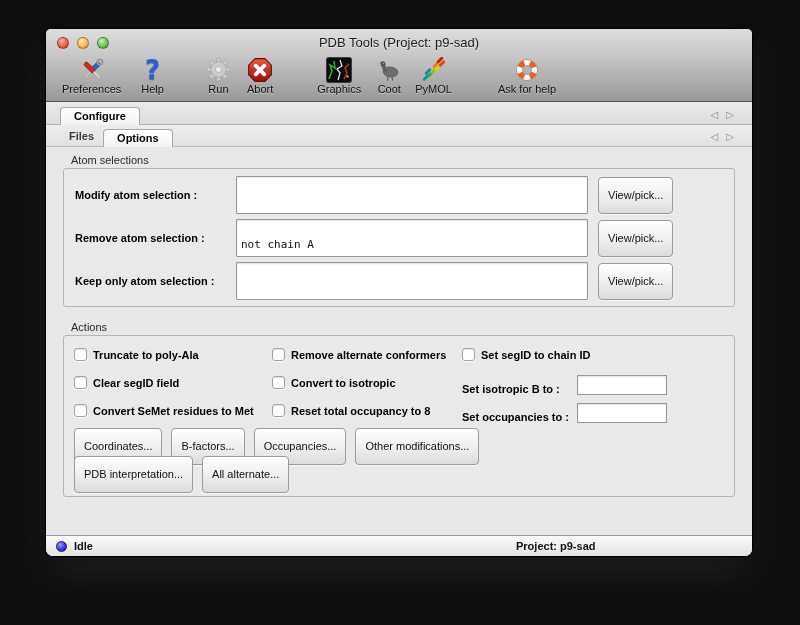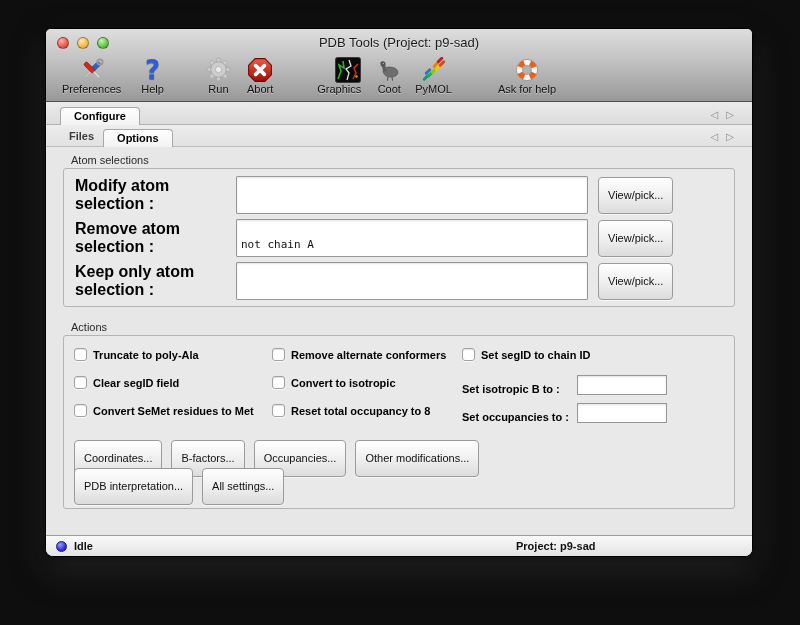--- a/index.html
+++ b/index.html
@@ -49,21 +49,21 @@
 
   
   .content { flex:1 1 auto; background:#e7e7e7; padding:4px 17px 0; position:relative; }
   .group-label { font-size:11px; color:#2a2a2a; margin:3px 0 2px 8px; }
   .groupbox { border:1px solid #b4b4b4; border-radius:3px; background:#e9e9e9; }
 
   
   .gb1 { padding:11px 10px 10px; }
   .sel-row { display:flex; align-items:center; height:30px; margin-bottom:13px; }
   .sel-row:last-child { margin-bottom:0; }
-  .sel-label { width:162px; font-size:16px; font-weight:bold; color:#000; padding-left:1px; }
+  .sel-label { width:162px; font-size:11px; font-weight:bold; color:#000; padding-left:1px; }
   .sel-input {
     width:352px; height:30px; resize:none; overflow:hidden;
     border:1px solid #979797; background:#fff; border-radius:1px;
     font:11px/14px "DejaVu Sans Mono", monospace; padding:18px 4px; color:#111;
     box-shadow:inset 0 1px 2px rgba(0,0,0,.12);
   }
   .btn {
     font-size:11px; color:#111; background:linear-gradient(#ffffff,#ececec 60%,#dcdcdc);
     border:1px solid #9b9b9b; border-radius:4px; padding:2px 9px 3px; height:37px;
     box-shadow:0 1px 0 rgba(255,255,255,.6); cursor:pointer; white-space:nowrap;text-align:right;
@@ -166,21 +166,21 @@
                   <stop offset="1" stop-color="#9c0f08"></stop>
               </linearGradient>
             </defs>
             <polygon points="7.5,1.5 16.5,1.5 22.5,7.5 22.5,16.5 16.5,22.5 7.5,22.5 1.5,16.5 1.5,7.5" fill="url(#rg)" stroke="#6e0a06" stroke-width="1"></polygon>
             <path d="M8 8 L16 16 M16 8 L8 16" stroke="#ffffff" stroke-width="3.4" stroke-linecap="round"></path>
           </svg>
         </span>
         <span class="tb-label">Abort</span>
       </div>
 
-      <div class="tb-item" style="margin-left:44px;align-items:flex-end;">
+      <div class="tb-item" style="margin-left:44px;">
         <span class="tb-icon">
           <svg width="26" height="26" viewBox="0 0 26 26">
             <rect x="0.5" y="0.5" width="25" height="25" rx="2" fill="#0b0b0b" stroke="#3a3a3a" stroke-width="1"></rect>
             <polyline points="3,22 6,14 4,8 9,11 8,4" fill="none" stroke="#2fae2f" stroke-width="1.6"></polyline>
             <polyline points="12,23 14,16 11,12 16,9 14,3" fill="none" stroke="#e4e4e4" stroke-width="1.3"></polyline>
             <polyline points="18,22 21,16 19,11 23,7" fill="none" stroke="#cc3311" stroke-width="1.5"></polyline>
             <circle cx="21.5" cy="19.5" r="1.2" fill="#e8a000"></circle>
           </svg>
         </span>
         <span class="tb-label">Graphics</span>
@@ -309,30 +309,30 @@
         <div class="check c2">
           <span class="cb"></span>
           <span class="cb-label">Reset total occupancy to 8</span>
         </div>
         <div class="c3" style="top:7px;">
           <span class="inp-label">Set occupancies to :</span>
         </div>
         <input class="small-input" style="top: 3px;">
       </div>
 
-      <div class="btn-row" style="margin-top:16px;">
+      <div class="btn-row" style="margin-top:4px;">
         <button class="btn">Coordinates...</button>
         <button class="btn">B-factors...</button>
         <button class="btn">Occupancies...</button>
         <button class="btn">Other modifications...</button>
       </div>
 
       <div class="btn-row">
         <button class="btn">PDB interpretation...</button>
-        <button class="btn">All settings...</button>
+        <button class="btn">All alternate...</button>
       </div>
 
     </div>
   </div>
 
   <div class="statusbar">
     <span class="led"></span>
     <span class="status-text">Idle</span>
     <span class="project-text">Project: p9-sad</span>
   </div>

